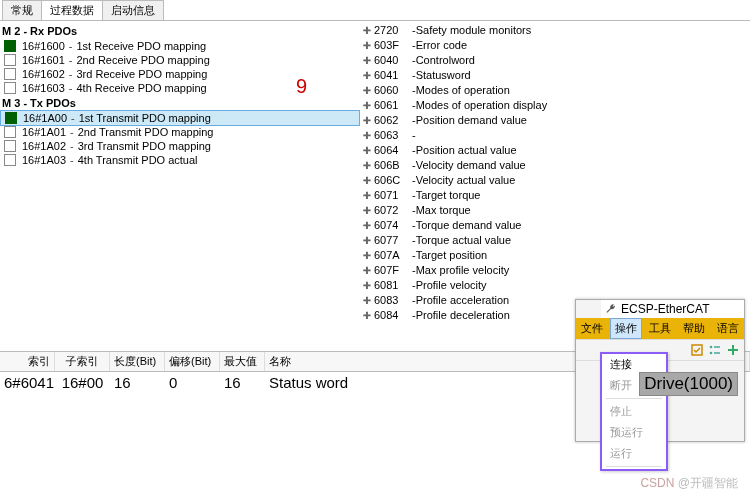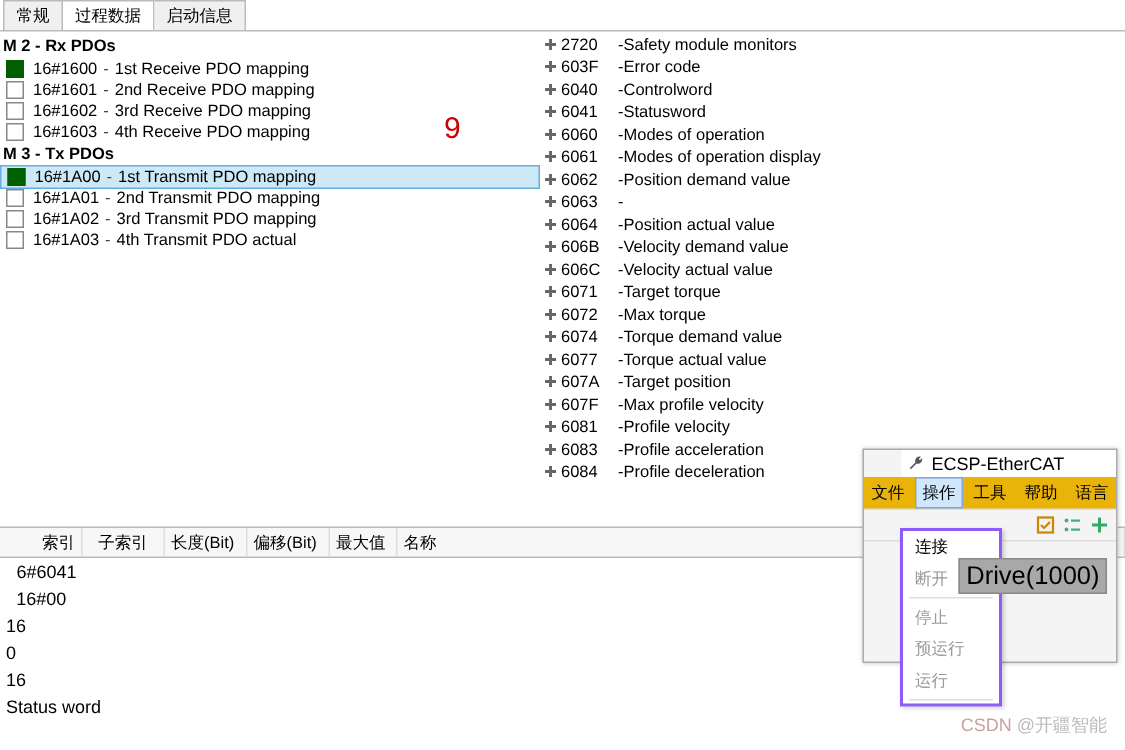--- a/index.html
+++ b/index.html
@@ -93,22 +93,21 @@
     white-space: nowrap;
   }
   .col-i { width: 55px; text-align: right; }
   .col-si { width: 55px; text-align: center; }
   .col-len { width: 55px; text-align: left; }
   .col-off { width: 55px; text-align: left; }
   .col-max { width: 45px; text-align: left; }
   .col-name { flex: 1; text-align: left; }
   .grid-row {
     display: flex;
-    font-size: 12px;
-    flex-direction: column;
+    font-size: 15px;
   }
   .grid-row > div { padding: 2px 4px; white-space: nowrap; }
   .annot {
     position: absolute;
     color: #c00;
     font-size: 20px;
     font-family: Arial, sans-serif;
     pointer-events: none;
   }
   .a9 { left: 296px; top: 75px; }

